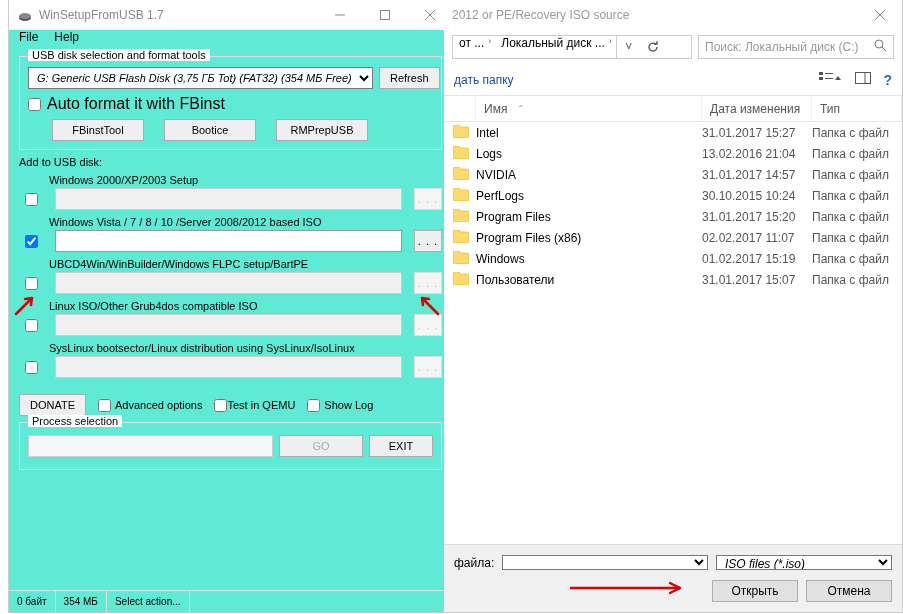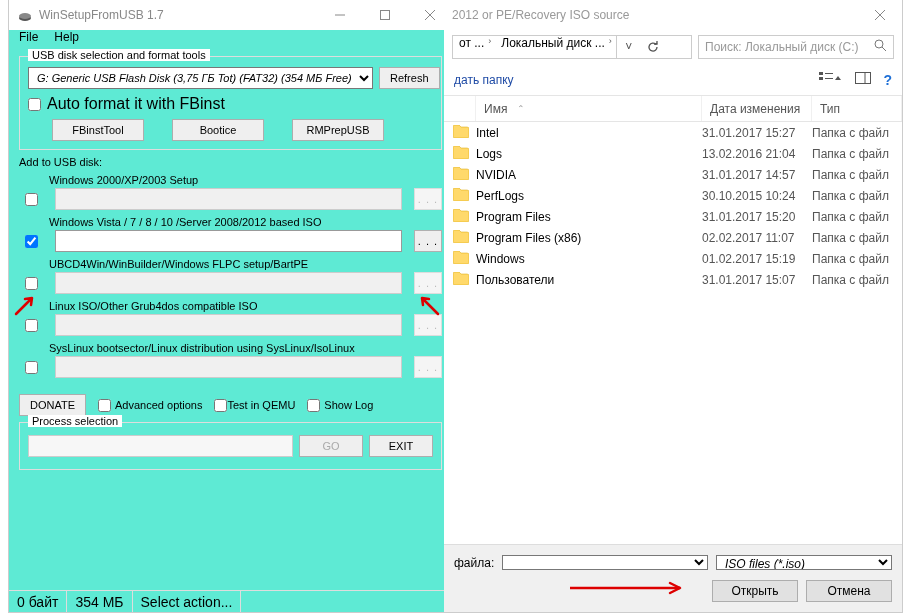--- a/index.html
+++ b/index.html
@@ -27,21 +27,21 @@
 .iso-section { margin: 2px 10px; }
 .iso-section .lbl { font-size: 11px; margin-left: 30px; margin-top: 6px; margin-bottom: 2px; }
 .iso-section .row { align-items: center; }
 .iso-section .textin { height: 22px; border: 1px solid #999; flex: 1; margin: 0 6px; background: #fff; }
 .iso-section .textin.dis { background: #f0f0f0; border-color: #ccc; }
 .iso-section .browse { width: 28px; height: 22px; background: #efefef; border: 1px solid #b0b0b0; font-size: 11px; display: flex; align-items: center; justify-content: center; letter-spacing: 1px; }
 .iso-section .browse.dis { color: #bbb; background: #f5f5f5; border-color: #ddd; }
 .iso-section .cbcol { width: 24px; display: flex; justify-content: center; }
 
 .bottom-opts { display: flex; align-items: center; gap: 12px; margin: 16px 10px 4px 10px; font-size: 11px; }
-.statusbar { position: absolute; bottom: 0; left: 0; right: 0; height: 22px; border-top: 1px solid #ddd; display: flex; font-size: 14px; align-items: center; }
+.statusbar { position: absolute; bottom: 0; left: 0; right: 0; height: 22px; border-top: 1px solid #ddd; display: flex; font-size: 10px; align-items: center; }
 .statusbar > div { padding: 0 8px; border-right: 1px solid #ddd; height: 100%; display: flex; align-items: center; }
 
 
 .win-right { position: absolute; left: 444px; top: 0; width: 459px; height: 613px; border: 1px solid #ccc; border-top: none; border-left: none; background: #fff; }
 .win-right .titlebar { color: #999; }
 .pathbar { height: 34px; display: flex; align-items: center; padding: 0 8px; gap: 6px; }
 .pathbox { border: 1px solid #ccc; height: 24px; display: flex; align-items: center; font-size: 12px; flex: 1; }
 .pathseg { padding: 0 4px 0 6px; display: flex; align-items: flex-start; height: 100%; gap: 2px; }
 .pathseg .chev { font-size: 9px; color: #555; margin-left: 2px; }
 .pathbtns { display: flex; border-left: 1px solid #ccc; height: 100%; }
@@ -110,21 +110,21 @@
   <div class="groupbox">
     <div class="legend">USB disk selection and format tools</div>
     <div class="row">
       <select style="flex:1"><option>G: Generic USB Flash Disk (3,75 ГБ Tot) (FAT32) (354 МБ Free)</option></select>
       <button class="btn-std">Refresh</button>
     </div>
     <div class="row" style="margin-top:6px">
       <input type="checkbox" style="">
       <span style="font-size:16px">Auto format it with FBinst</span>
     </div>
-    <div class="row" style="margin-top:6px; gap:28px; padding-left:24px">
+    <div class="row" style="margin-top:6px; gap:20px; padding-left:24px">
       <button class="btn-std" style="width:92px">FBinstTool</button>
       <button class="btn-std" style="width:92px">Bootice</button>
       <button class="btn-std" style="width:92px">RMPrepUSB</button>
     </div>
   </div>
 
   <div class="usb-label">Add to USB disk:</div>
 
   <div class="iso-section">
     <div class="lbl">Windows 2000/XP/2003 Setup</div>
@@ -194,21 +194,21 @@
     <label style="display:flex;align-items:flex-start;gap:4px">
         <input type="checkbox" style="">
         <span>Show Log</span>
       </label>
   </div>
 
   <div class="groupbox" style="padding:12px 8px">
     <div class="legend">Process selection</div>
     <div class="row">
       <div style="flex:1;height:22px;border:1px solid #ccc;background:#f7f7f7"></div>
-      <button class="btn-std" style="width:64px;color:#aaa">GO</button>
+      <button class="btn-std" style="width:84px;color:#aaa">GO</button>
       <button class="btn-std" style="width:64px">EXIT</button>
     </div>
   </div>
 
   <div class="statusbar">
     <div>0 байт</div>
     <div>354 МБ</div>
     <div>Select action...</div>
   </div>
 </div>

